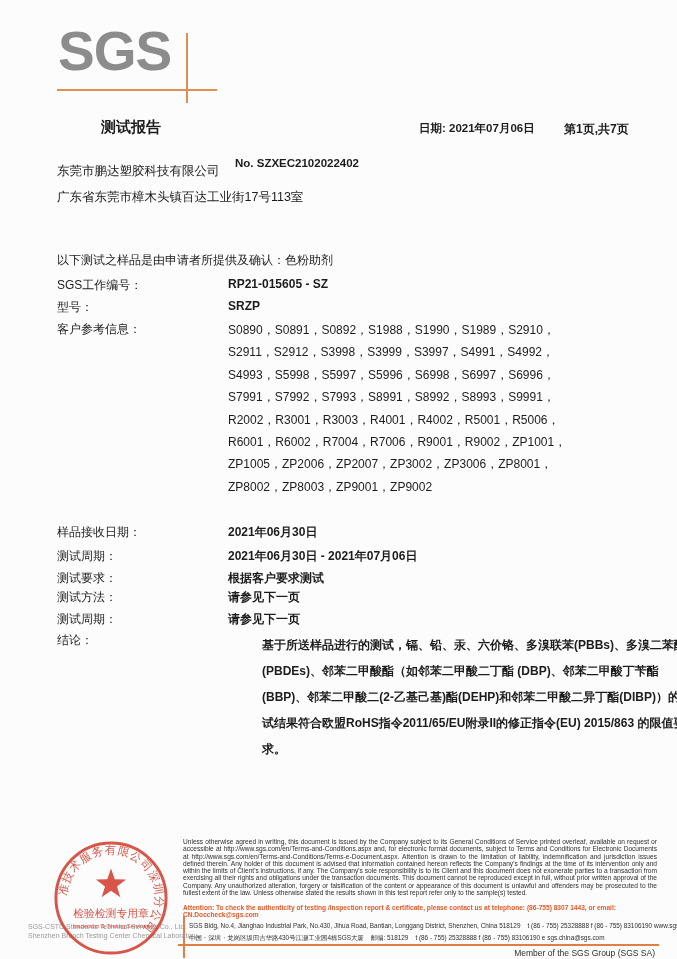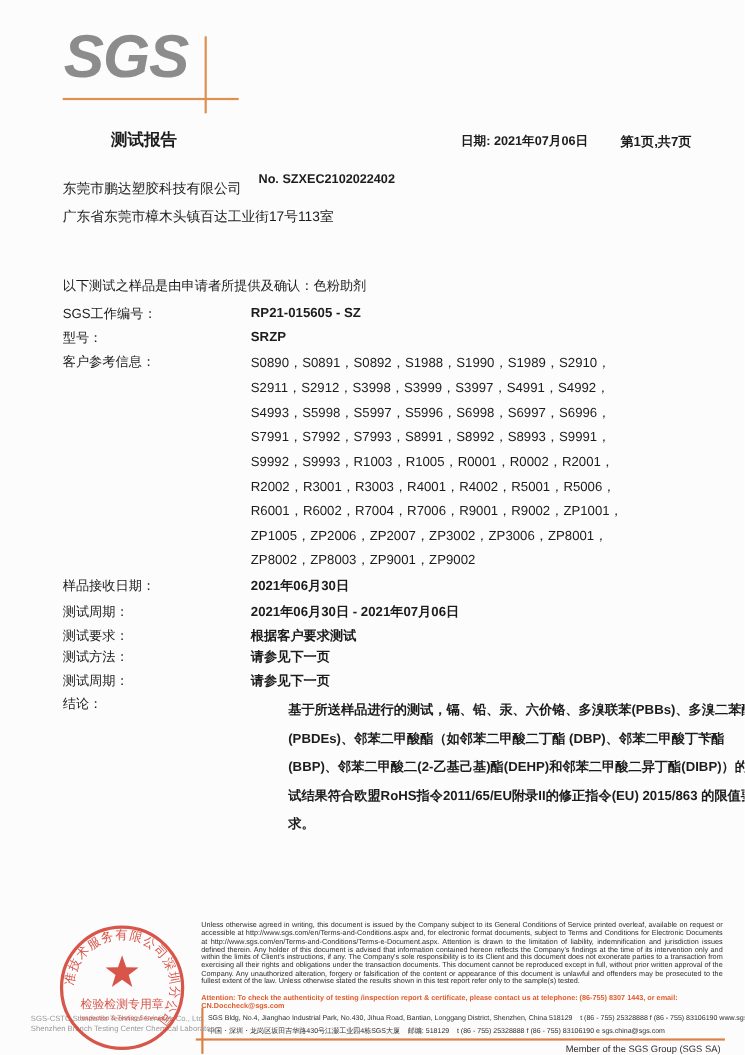--- a/index.html
+++ b/index.html
@@ -2,21 +2,21 @@
 <html><head>
 <meta charset="utf-8">
 <style>
   * { margin:0; padding:0; box-sizing:border-box; }
   html,body { background:#ffffff; }
   body { font-family:"Liberation Sans","DejaVu Sans",sans-serif; color:#1c1c1c; }
   .page { position:relative; width:677px; height:959px; background:#fcfcfc; overflow:hidden; }
 
   
   .logo { position:absolute; left:58px; top:24px; font-size:55px; font-weight:bold;
-          color:#8c8c8c; letter-spacing:-1px; line-height:1;font-style:italic; }
+          color:#8c8c8c; letter-spacing:-1px; line-height:1; }
   .crop-h { position:absolute; left:57px; top:89px; width:160px; height:2px; background:#dd9050; }
   .crop-v { position:absolute; left:186px; top:33px; width:2px; height:70px; background:#dd9050; }
 
   
   .hdr { position:absolute; left:57px; top:118px; width:600px; height:20px; }
   .hdr .title { position:absolute; left:0; top:0; font-size:15px; font-weight:bold;margin-left:44px; }
   .hdr .no    { position:absolute; left:178px; top:3px; font-size:11.5px; font-weight:bold;margin-top:36px; }
   .hdr .date  { position:absolute; left:362px; top:3px; font-size:11.5px; font-weight:bold; }
   .hdr .pg    { position:absolute; left:507px; top:3px; font-size:12px; font-weight:bold; }
 
@@ -79,21 +79,20 @@
     <span class="val">SRZP</span>
   </div>
   <div class="kv" style="top:321px">
     <span class="lab">客户参考信息：</span>
   </div>
   <div class="refs">
     <div>S0890，S0891，S0892，S1988，S1990，S1989，S2910，</div>
     <div>S2911，S2912，S3998，S3999，S3997，S4991，S4992，</div>
     <div>S4993，S5998，S5997，S5996，S6998，S6997，S6996，</div>
     <div>S7991，S7992，S7993，S8991，S8992，S8993，S9991，</div>
-    <div>S9992，S9993，R1003，R1005，R0001，R0002，R2001，</div>
     <div>R2002，R3001，R3003，R4001，R4002，R5001，R5006，</div>
     <div>R6001，R6002，R7004，R7006，R9001，R9002，ZP1001，</div>
     <div>ZP1005，ZP2006，ZP2007，ZP3002，ZP3006，ZP8001，</div>
     <div>ZP8002，ZP8003，ZP9001，ZP9002</div>
   </div>
   <div class="kv" style="top:524px">
     <span class="lab">样品接收日期：</span>
     <span class="val">2021年06月30日</span>
   </div>
   <div class="kv" style="top:548px">

